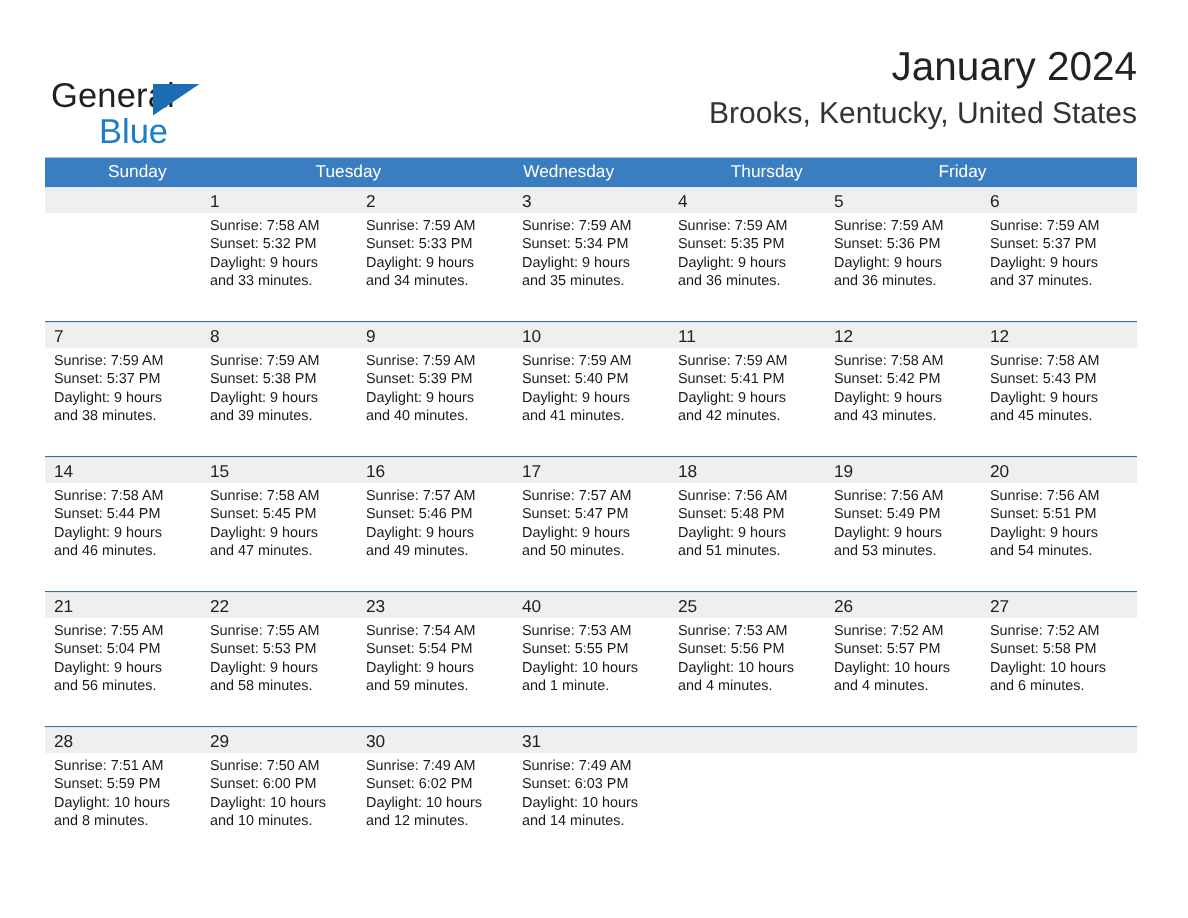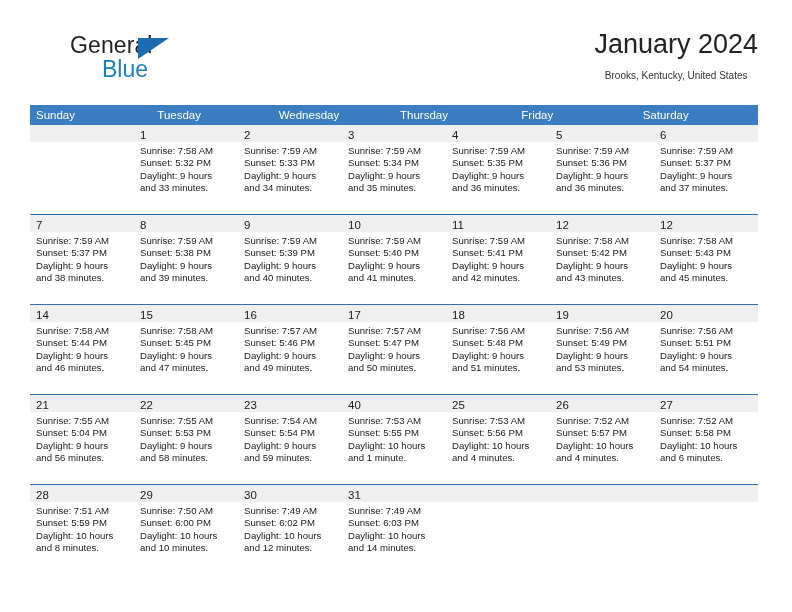--- a/index.html
+++ b/index.html
@@ -25,24 +25,23 @@
   .header {
     position: absolute;
     left: 30px;
     top: 28px;
     right: 34px;
     height: 66px;
   }
   .brand {
     position: absolute;
     left: 4px;
-    top: 4px;
+    top: 22px;
     width: 210px;
     height: 56px;
-    margin-left: 36px;
   }
   .brand-general {
     position: absolute;
     left: 0;
     top: 0;
     font-size: 23px;
     color: #231f20;
     letter-spacing: 0.1px;
     font-family: "Liberation Sans", sans-serif;
   }
@@ -69,39 +68,39 @@
     top: 0;
     text-align: right;
   }
   .cal-title {
     font-size: 27px;
     color: #222222;
     line-height: 32px;
     white-space: nowrap;
   }
   .cal-sub {
-    font-size: 10px;
+    font-size: 20px;
     color: #333333;
     line-height: 20px;
     margin-top: 6px;
     white-space: nowrap;
-    text-align: center;
   }
 
   
   .calendar {
     position: absolute;
     left: 30px;
     top: 105px;
     width: 728px;
   }
   .dow-row {
     display: flex;
     background: #3a7dc0;
     height: 20px;
+    padding-left: 36px;
   }
   .dow {
     flex: 1 1 0;
     color: #ffffff;
     font-size: 11.5px;
     line-height: 20px;
     padding-left: 6px;
     box-sizing: border-box;
     white-space: nowrap;
   }
@@ -167,21 +166,20 @@
   </div>
 
   <div class="calendar">
 
     <div class="dow-row">
       <div class="dow">Sunday</div>
       <div class="dow">Tuesday</div>
       <div class="dow">Wednesday</div>
       <div class="dow">Thursday</div>
       <div class="dow">Friday</div>
-      <div class="dow">Saturday</div>
     </div>
 
     <div id="weeks-host">
         <div class="week">
           <div class="day empty">
             <div class="day-num-band"><span class="day-num"></span></div>
             <div class="day-info">
               <div class="info-line"></div>
               <div class="info-line"></div>
               <div class="info-line"></div>

